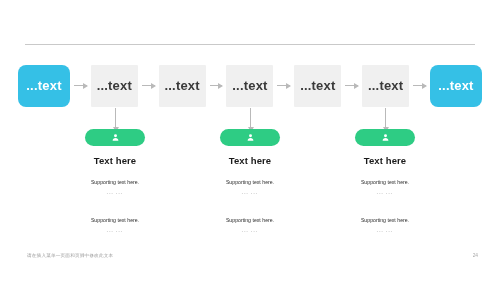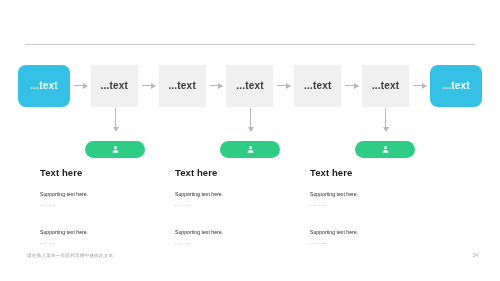--- a/index.html
+++ b/index.html
@@ -19,21 +19,21 @@
   }
 
   
   .flow{
     position:absolute;left:18px;top:63px;width:464px;height:45px;
     display:flex;align-items:center;
   }
   .node{
     height:42px;
     display:flex;align-items:center;justify-content:center;
-    font-size:10px;font-weight:bold;letter-spacing:.2px;
+    font-size:13px;font-weight:bold;letter-spacing:.2px;
     position:relative;flex:0 0 auto;
   }
   .node.blue{
     width:52px;background:#35c0e6;color:#ffffff;border-radius:8px;
   }
   .node.gray{
     width:47px;background:#f0f0f0;color:#3a3a3a;border-radius:1px;
   }
   .arrow{
     flex:1 1 auto;height:1px;background:#b9b9b9;position:relative;
@@ -52,21 +52,21 @@
   }
   .vconn:after{
     content:"";position:absolute;bottom:-4px;left:-2.5px;
     border-top:5px solid #b9b9b9;
     border-left:3px solid transparent;
     border-right:3px solid transparent;
   }
 
   
   .col{
-    position:absolute;top:141px;width:150px;text-align:left;
+    position:absolute;top:129px;width:150px;text-align:center;
   }
   .pill{
     width:60px;height:17px;margin:0 auto;
     background:#2ecc84;border-radius:9px;
     display:flex;align-items:center;justify-content:center;
   }
   .pill svg{display:block;}
   .col-title{
     margin-top:9px;font-size:9.5px;font-weight:bold;color:#1a1a1a;
     letter-spacing:.1px;

